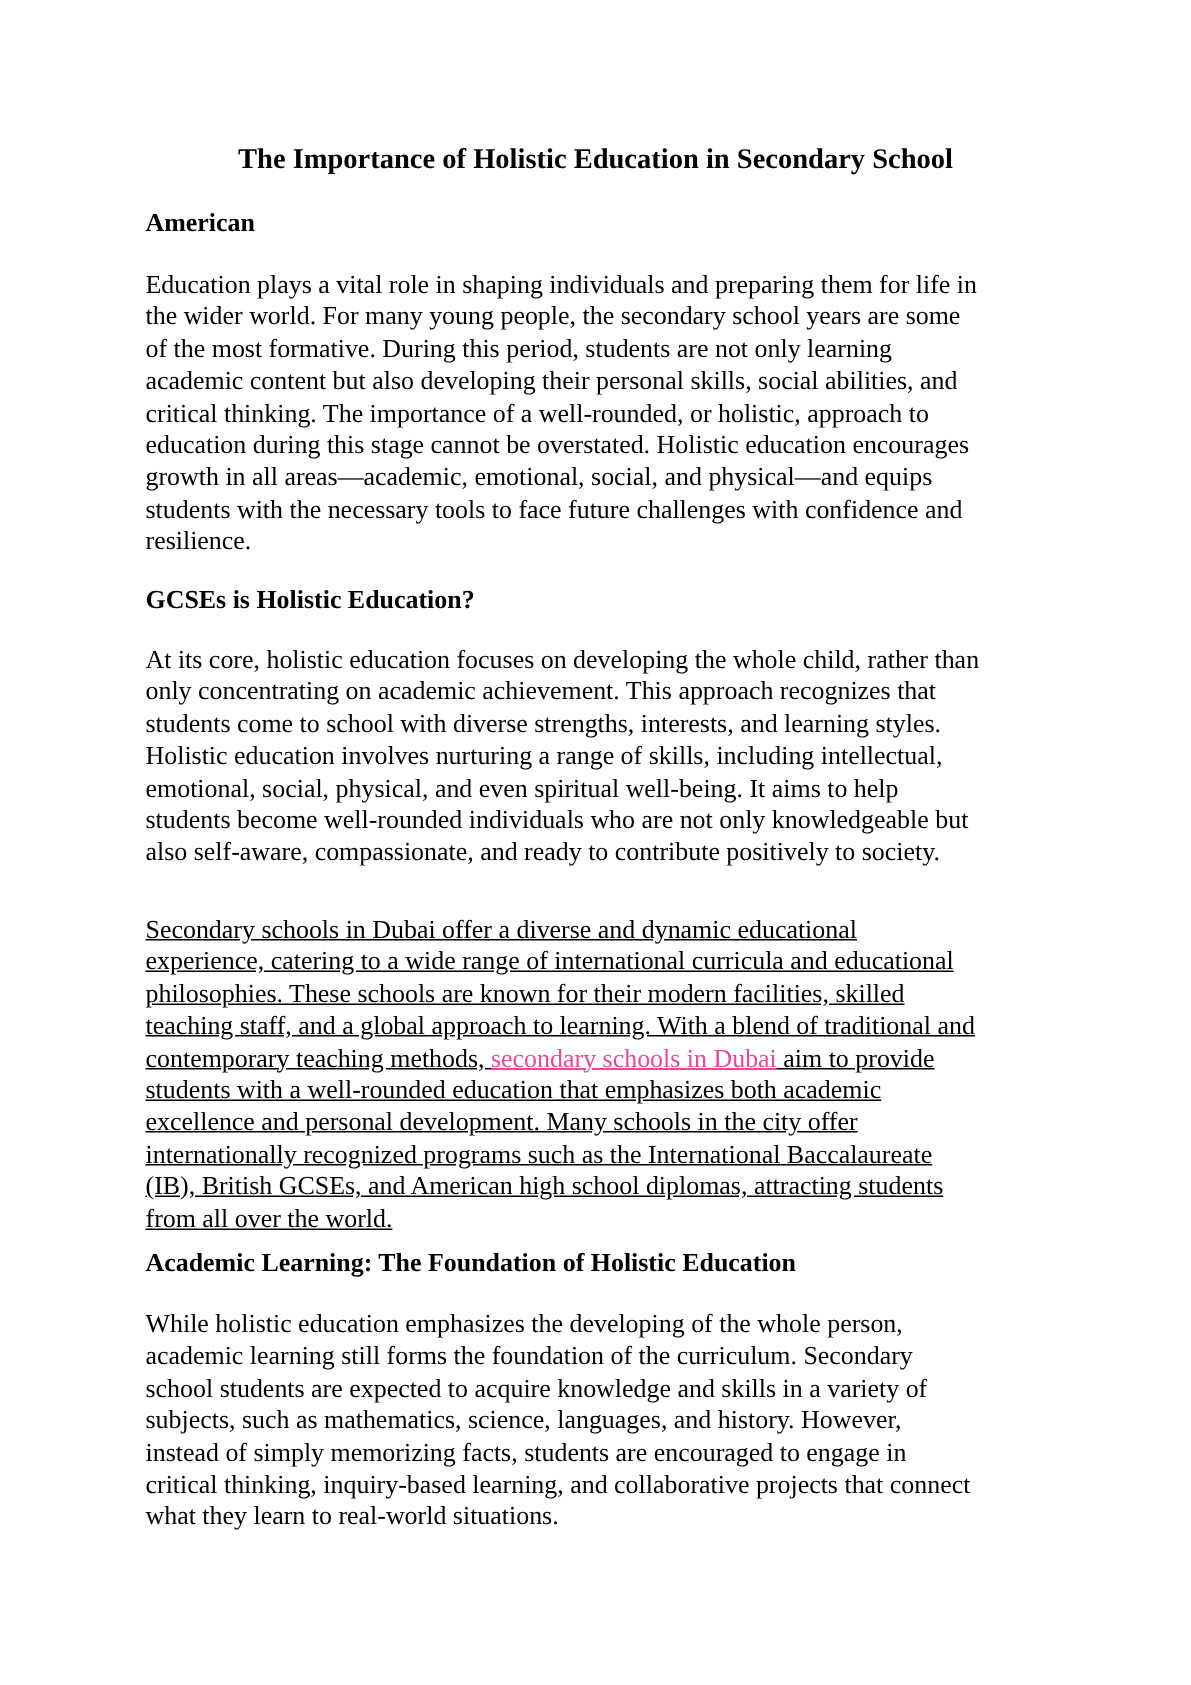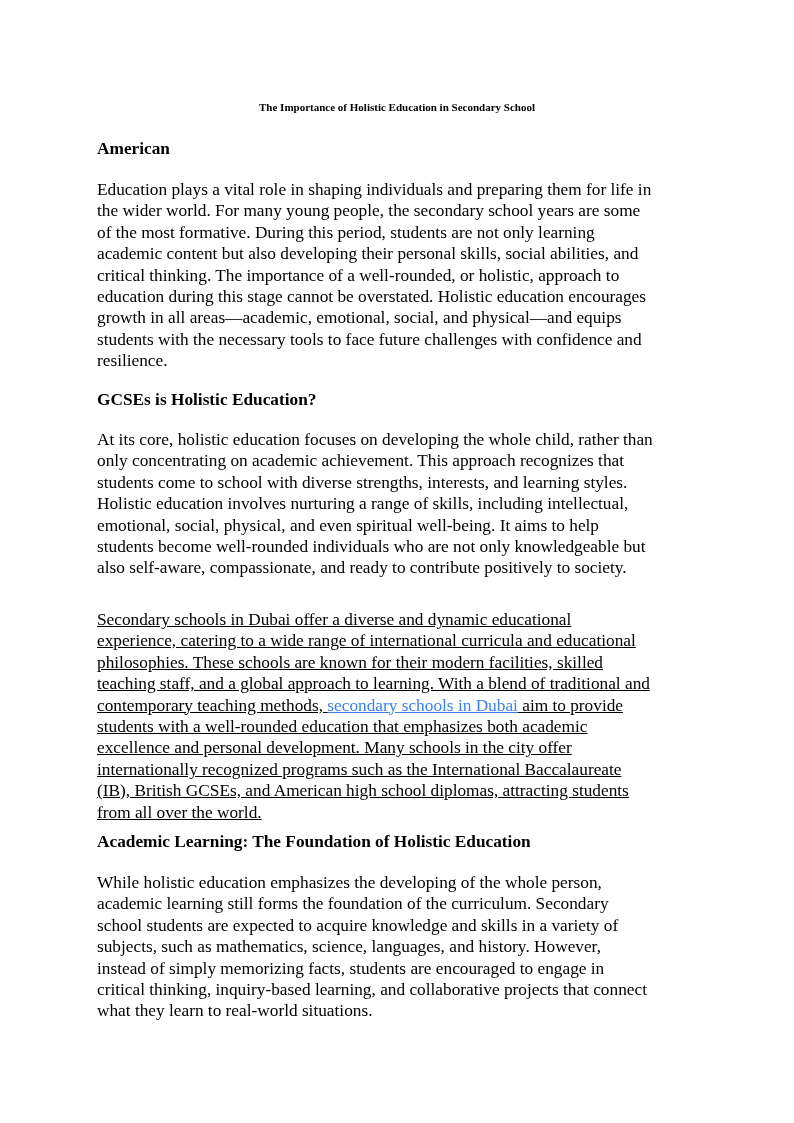--- a/index.html
+++ b/index.html
@@ -21,21 +21,21 @@
       top: 0;
       width: 620px;
     }
     .title {
       position: absolute;
       left: 0;
       width: 600px;
       top: 96px;
       text-align: center;
       font-weight: bold;
-      font-size: 11px;
+      font-size: 19px;
       line-height: 22px;
       white-space: nowrap;
     }
     .heading {
       position: absolute;
       left: 0;
       font-weight: bold;
       font-size: 17.3px;
       line-height: 22px;
       white-space: nowrap;
@@ -45,21 +45,21 @@
       left: 0;
       font-size: 17.3px;
       line-height: 21.4px;
       white-space: nowrap;
     }
     .para .line {
       display: block;
       height: 21.4px;
     }
     a.link {
-      color: #3b82f6;
+      color: #ec4899;
       text-decoration: underline;
     }
   </style>
 </head>
 <body>
 
 <div class="page">
 
   <div class="title">The Importance of Holistic Education in Secondary School</div>
 

